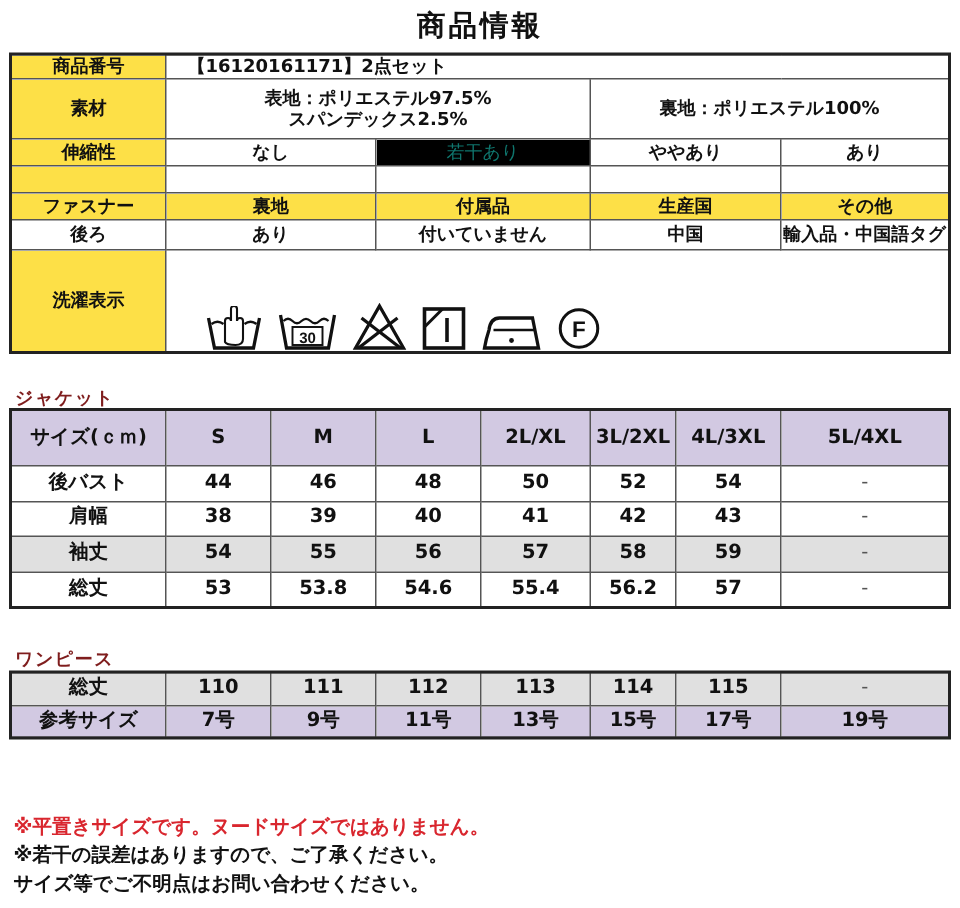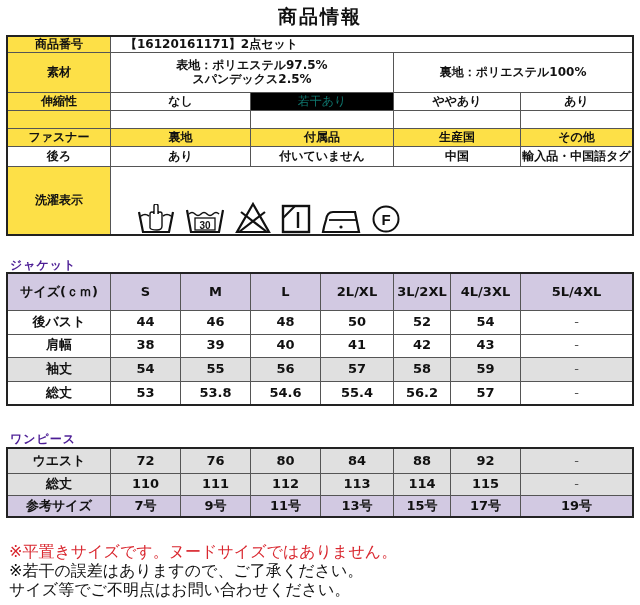--- a/index.html
+++ b/index.html
@@ -9,26 +9,26 @@
   table { border-collapse: collapse; position: absolute; table-layout: fixed; }
   td { border: 1px solid #555; text-align: center; vertical-align: middle; font-size: 12px; font-weight: bold; padding: 0; line-height: 1.15; overflow: hidden; white-space: nowrap; }
   .outer { outline: 2px solid #222; outline-offset: -1px; }
   .lbl { background: #fde047; }
   .hl { background: #000; color: #0f766e; font-weight: normal; }
   .gray { background: #e0e0e0; }
   .purple { background: #d2c9e2; }
   .info { left: 7px; top: 36px; width: 625px; }
   .info td { font-size: 12px; }
   .left { text-align: left; padding-left: 14px; }
-  .section { position: absolute; left: 10px; font-size: 12px; font-weight: bold; color: #4c1d95; letter-spacing: 1px; }
+  .section { position: absolute; left: 10px; font-size: 12px; font-weight: bold; color: #7f1d1d; letter-spacing: 1px; }
   .jacket { left: 7px; top: 273px; width: 625px; }
   .jacket td, .onepiece td { font-size: 13px; }
   .onepiece { left: 7px; top: 448px; width: 625px; }
   .dash { font-weight: normal; color: #555; }
-  .notes { position: absolute; left: 9px; top: 542px; font-size: 16px; font-weight: normal; line-height: 19px; }
+  .notes { position: absolute; left: 9px; top: 542px; font-size: 13px; font-weight: bold; line-height: 19px; }
   .notes .red { color: #d9262e; }
   .care { display: flex; align-items: flex-end; gap: 10px; padding-left: 26px; height: 100%; margin-top: 35px; }
   .care svg { display: block; }
 </style>
 </head>
 <body>
 
 <div class="title">商品情報</div>
 
 <table class="info outer">
@@ -199,30 +199,20 @@
     <col style="width:103px">
       <col style="width:70px">
       <col style="width:70px">
       <col style="width:70px">
       <col style="width:73px">
       <col style="width:57px">
       <col style="width:70px">
       <col style="width:112px">
   </colgroup>
   <tbody>
-      <tr style="height:25px" class="gray">
-    <td>ウエスト</td>
-    <td>72</td>
-    <td>76</td>
-    <td>80</td>
-    <td>84</td>
-    <td>88</td>
-    <td>92</td>
-    <td class="dash">-</td>
-  </tr>
   <tr style="height:22px" class="gray">
     <td>総丈</td>
     <td>110</td>
     <td>111</td>
     <td>112</td>
     <td>113</td>
     <td>114</td>
     <td>115</td>
     <td class="dash">-</td>
   </tr>

